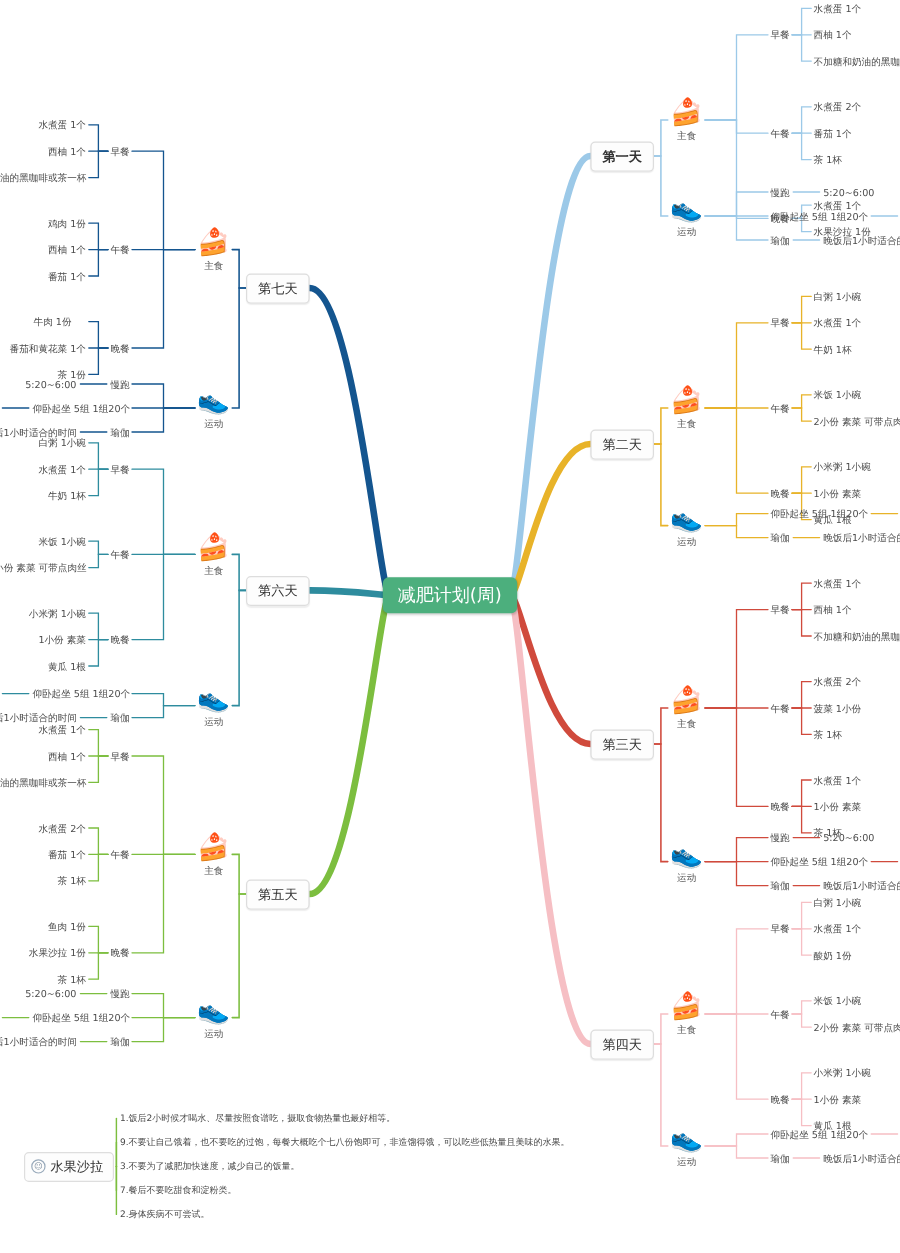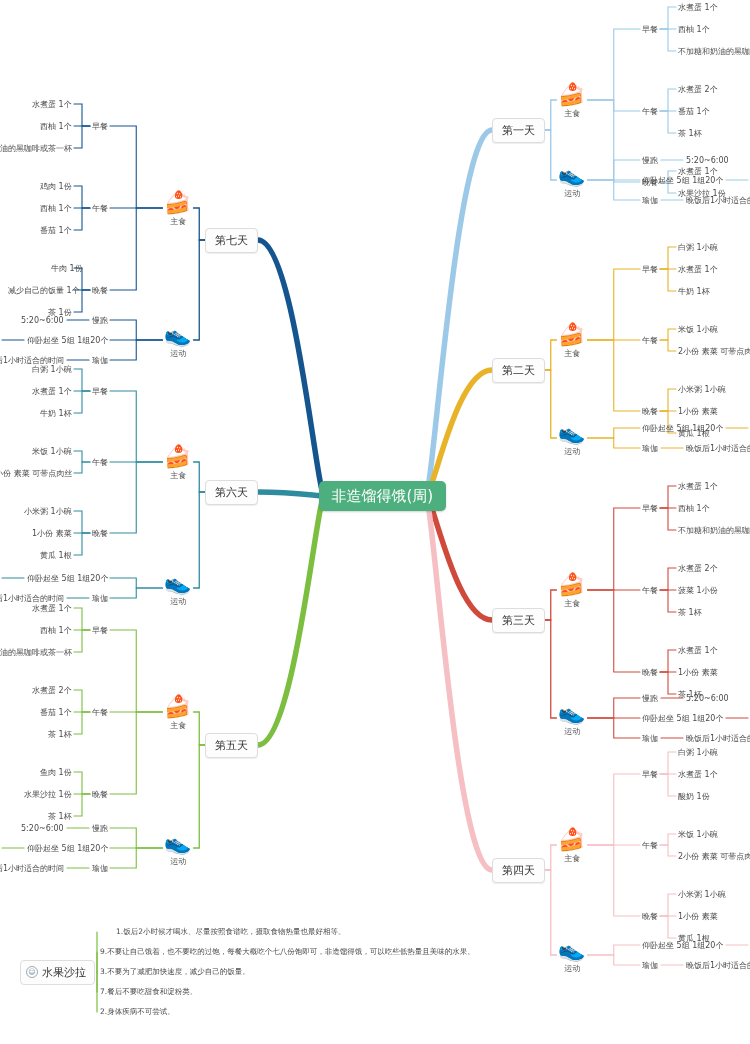--- a/index.html
+++ b/index.html
@@ -201,22 +201,22 @@
       <path d="M24,340 H2" stroke="#14558F" stroke-width="1.1" fill="none" stroke-linecap="round"></path>
       <path d="M162.5,340 H136.25 V360 H110" stroke="#14558F" stroke-width="1.1" fill="none" stroke-linecap="round"></path>
       <path d="M89,360 H67" stroke="#14558F" stroke-width="1.1" fill="none" stroke-linecap="round"></path>
       <path d="M97,972 H97 V932 H97" stroke="#7CBE3F" stroke-width="1.2" fill="none" stroke-linecap="round"></path>
       <path d="M97,972 H97 V952 H97" stroke="#7CBE3F" stroke-width="1.2" fill="none" stroke-linecap="round"></path>
       <path d="M97,972 H97 V972 H97" stroke="#7CBE3F" stroke-width="1.2" fill="none" stroke-linecap="round"></path>
       <path d="M97,972 H97 V992 H97" stroke="#7CBE3F" stroke-width="1.2" fill="none" stroke-linecap="round"></path>
       <path d="M97,972 H97 V1012 H97" stroke="#7CBE3F" stroke-width="1.2" fill="none" stroke-linecap="round"></path>
     </svg>
   <div id="nodes">
-      <div class="node root" style="position: absolute; left: 318.5px; top: 480.5px;">非造馏得饿(周)</div>
-      <div class="node day" style="position: absolute; left: 492px; top: 117.5px;">第一天</div>
+      <div class="node root" style="position: absolute; left: 318.5px; top: 480.5px;">减肥计划(周)</div>
+      <div class="node day" style="position: absolute; left: 492px; top: 117.5px; font-weight: bold;">第一天</div>
       <div class="node cat" style="position: absolute; left: 558.5px; top: 81.5px;">
         <span class="ic">🍰</span>
         <span class="lb">主食</span>
       </div>
       <div class="node cat" style="position: absolute; left: 558.5px; top: 161.5px;">
         <span class="ic">👟</span>
         <span class="lb">运动</span>
       </div>
       <div class="node meal" style="position: absolute; left: 642px; top: 23.5px;">早餐</div>
       <div class="node leaf" style="position: absolute; left: 678px; top: 1.5px;">水煮蛋 1个</div>
@@ -366,31 +366,31 @@
       </div>
       <div class="node meal" style="position: absolute; left: 92px; top: 120.5px;">早餐</div>
       <div class="node leaf r" style="position: absolute; left: 32px; top: 98.5px;">水煮蛋 1个</div>
       <div class="node leaf r" style="position: absolute; left: 40px; top: 120.5px;">西柚 1个</div>
       <div class="node leaf r" style="position: absolute; left: -40px; top: 142.5px;">不加糖和奶油的黑咖啡或茶一杯</div>
       <div class="node meal" style="position: absolute; left: 92px; top: 202.5px;">午餐</div>
       <div class="node leaf r" style="position: absolute; left: 40px; top: 180.5px;">鸡肉 1份</div>
       <div class="node leaf r" style="position: absolute; left: 40px; top: 202.5px;">西柚 1个</div>
       <div class="node leaf r" style="position: absolute; left: 40px; top: 224.5px;">番茄 1个</div>
       <div class="node meal" style="position: absolute; left: 92px; top: 284.5px;">晚餐</div>
-      <div class="node leaf r" style="position: absolute; left: 51px; top: 262.5px;">牛肉 1份</div>
-      <div class="node leaf r" style="position: absolute; left: 8px; top: 284.5px;">减少自己的饭量 1个</div>
+      <div class="node leaf r" style="position: absolute; left: 28px; top: 262.5px;">牛肉 1份</div>
+      <div class="node leaf r" style="position: absolute; left: 8px; top: 284.5px;">番茄和黄花菜 1个</div>
       <div class="node leaf r" style="position: absolute; left: 48px; top: 306.5px;">茶 1份</div>
       <div class="node leaf r" style="position: absolute; left: 92px; top: 314.5px;">慢跑</div>
       <div class="node leaf r" style="position: absolute; left: 21px; top: 315.5px;">5:20~6:00</div>
       <div class="node leaf r" style="position: absolute; left: 27px; top: 334.5px;">仰卧起坐 5组 1组20个</div>
       <div class="node leaf r" style="position: absolute; left: 92px; top: 354.5px;">瑜伽</div>
       <div class="node leaf r" style="position: absolute; left: -21px; top: 354.5px;">晚饭后1小时适合的时间</div>
       <div class="node notes-box" style="position: absolute; left: 20px; top: 959.5px;">
         <span class="smiley">☺</span>
         <span>水果沙拉</span>
       </div>
-      <div class="node note-line" style="position: absolute; left: 116px; top: 927px;">1.饭后2小时候才喝水、尽量按照食谱吃，摄取食物热量也最好相等。</div>
+      <div class="node note-line" style="position: absolute; left: 100px; top: 927px;">1.饭后2小时候才喝水、尽量按照食谱吃，摄取食物热量也最好相等。</div>
       <div class="node note-line" style="position: absolute; left: 100px; top: 947px;">9.不要让自己饿着，也不要吃的过饱，每餐大概吃个七八份饱即可，非造馏得饿，可以吃些低热量且美味的水果。</div>
       <div class="node note-line" style="position: absolute; left: 100px; top: 967px;">3.不要为了减肥加快速度，减少自己的饭量。</div>
       <div class="node note-line" style="position: absolute; left: 100px; top: 987px;">7.餐后不要吃甜食和淀粉类。</div>
       <div class="node note-line" style="position: absolute; left: 100px; top: 1007px;">2.身体疾病不可尝试。</div>
     </div>
 </div>
 
 </body></html>

